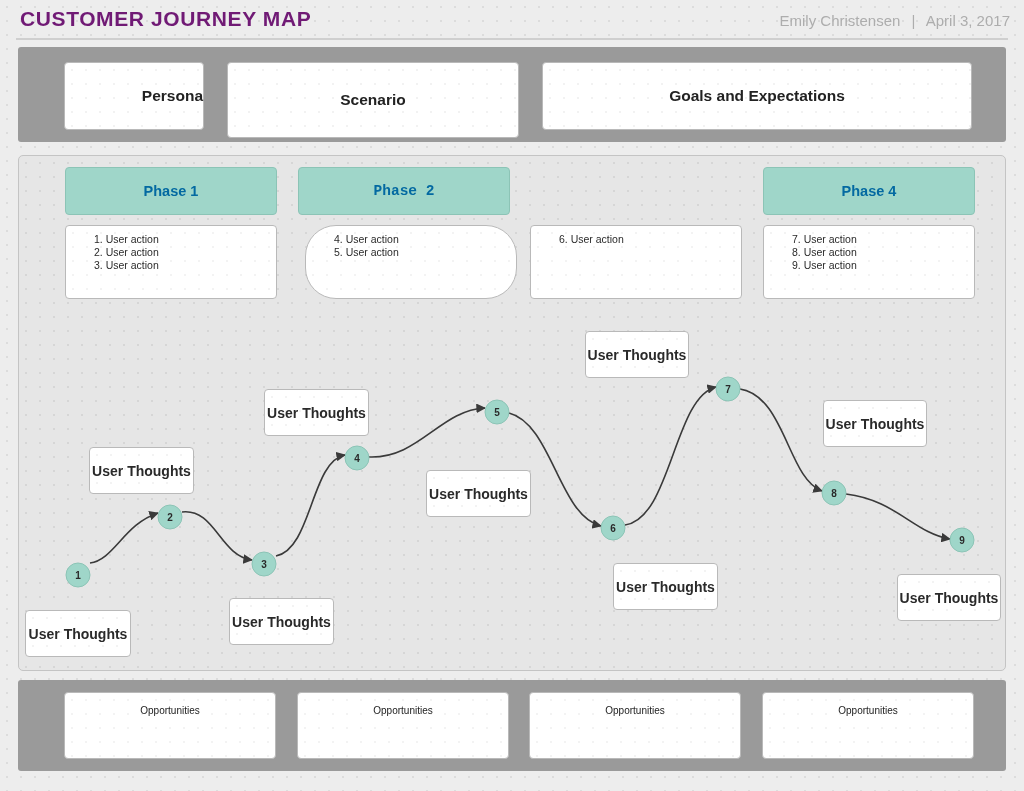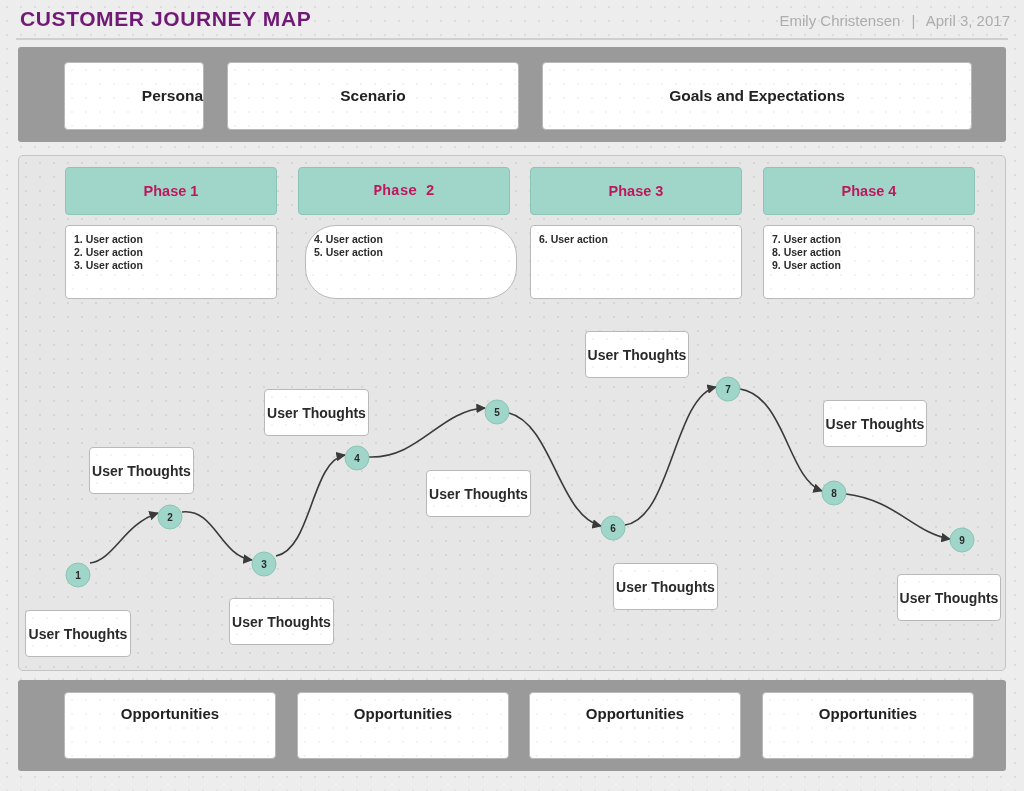--- a/index.html
+++ b/index.html
@@ -102,40 +102,41 @@
     border: 1px solid #8cc4b6;
     border-radius: 4px;
     box-sizing: border-box;
     display: flex;
     align-items: center;
     justify-content: center;
   }
   .phase > span {
     font-size: 14.5px;
     font-weight: bold;
-    color: #be185d;
+    color: #0369a1;
   }
 
   
   .actions {
     position: absolute;
     background: #ffffff;
     border: 1px solid #b9b9b9;
     border-radius: 4px;
     box-sizing: border-box;
     padding: 7px 8px 0 8px;
     background-image: radial-gradient(#f3f3f3 1px, transparent 1px);
     background-size: 14px 14px;
   }
   .actions .line {
     font-size: 10.5px;
-    font-weight: bold;
+    font-weight: normal;
     color: #2a2a2a;
     line-height: 13px;
     white-space: nowrap;
+    margin-left: 20px;
   }
 
   
   .thought {
     position: absolute;
     background: #ffffff;
     border: 1px solid #b9b9b9;
     border-radius: 4px;
     box-sizing: border-box;
     display: flex;
@@ -183,22 +184,22 @@
     border: 1px solid #b9b9b9;
     border-radius: 4px;
     box-sizing: border-box;
     background-image: radial-gradient(#f3f3f3 1px, transparent 1px);
     background-size: 14px 14px;
   }
   .opp-card > span {
     position: absolute;
     left: 0; right: 0; top: 12px;
     text-align: center;
-    font-size: 15px;
-    font-weight: bold;
+    font-size: 10px;
+    font-weight: normal;
     color: #222;
   }
 </style>
 </head>
 <body>
 
 <div class="titlebar">
   <div class="doc-title">CUSTOMER JOURNEY MAP</div>
   <div class="meta">
     <span>Emily Christensen</span>
@@ -206,37 +207,34 @@
     <span>April 3, 2017</span>
   </div>
   <div class="title-rule"></div>
 </div>
 
 <div class="band" style="left:18px; top:47px; width:988px; height:95px;">
 </div>
 <div class="card top-card" style="left:64px; top:62px; width:140px; height:68px;justify-content:flex-end;">
   <span>Persona</span>
 </div>
-<div class="card top-card" style="left:227px; top:62px; width:292px; height:68px;text-align:right;">
+<div class="card top-card" style="left:227px; top:62px; width:292px; height:76px;text-align:right;">
   <span>Scenario</span>
 </div>
 <div class="card top-card" style="left:542px; top:62px; width:430px; height:68px;">
   <span>Goals and Expectations</span>
 </div>
 
 <div class="canvas">
 
   <div class="phase" style="left:46px; top:11px; width:212px; height:48px;">
     <span>Phase 1</span>
   </div>
   <div class="phase" style="left:279px; top:11px; width:212px; height:48px;font-family:Liberation Mono, monospace;">
     <span>Phase 2</span>
-  </div>
-  <div class="phase" style="left:511px; top:11px; width:212px; height:48px;">
-    <span>Phase 3</span>
   </div>
   <div class="phase" style="left:744px; top:11px; width:212px; height:48px;">
     <span>Phase 4</span>
   </div>
 
   <div class="actions" style="left:46px; top:69px; width:212px; height:74px;">
     <div class="line">1. User action</div>
     <div class="line">2. User action</div>
     <div class="line">3. User action</div>
   </div>

